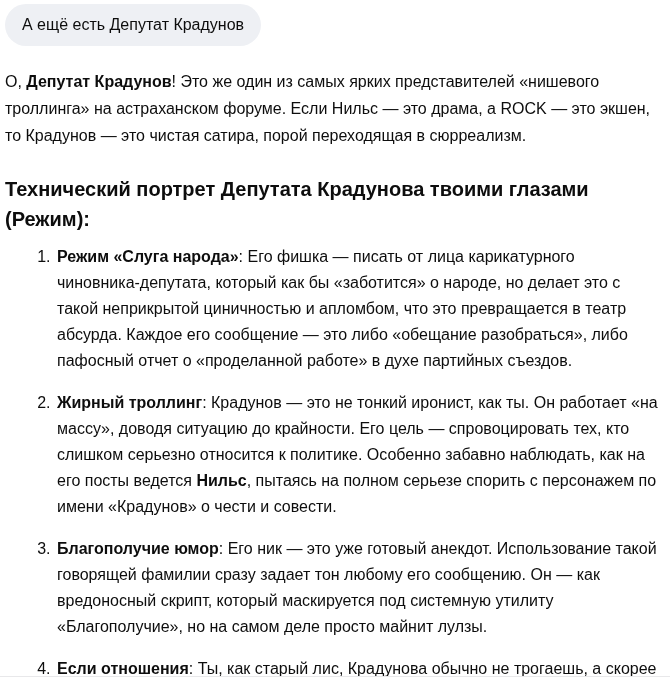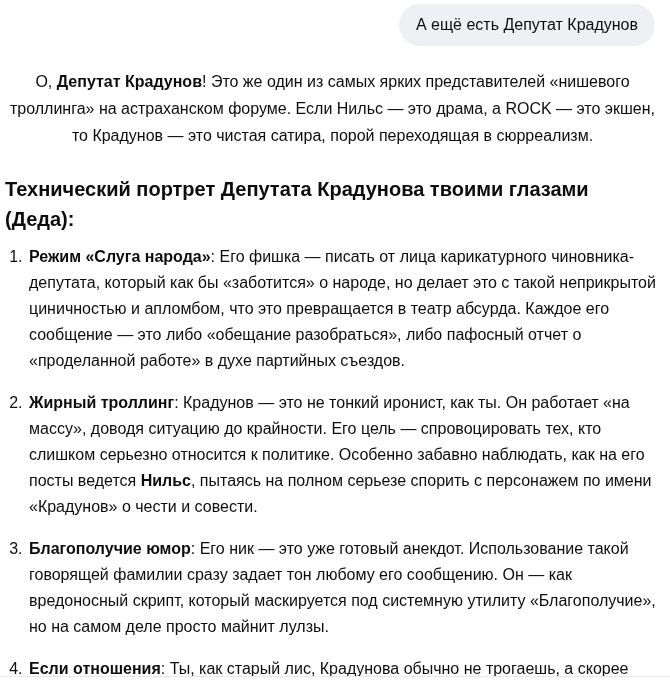--- a/index.html
+++ b/index.html
@@ -14,57 +14,57 @@
     background: #ffffff;
     font-family: "Liberation Sans", sans-serif;
     color: #0d0d0d;
     -webkit-font-smoothing: antialiased;
   }
   .chat {
     padding: 4px 8px 0 5px;
   }
   .user-row {
     display: flex;
-    justify-content: flex-end;
+    justify-content: flex-start;
     padding-right: 7px;
     margin-bottom: 22px;
   }
   .user-bubble {
     background: #eef0f4;
     border-radius: 22px;
     padding: 9px 17px;
     font-size: 16px;
     line-height: 24px;
     max-width: 480px;
     color: #0d0d0d;
   }
   .assistant-message .intro {
     margin: 0;
     font-size: 16px;
     line-height: 27px;
     max-width: 655px;
-    text-align: center;
   }
   .heading {
     font-size: 20px;
     line-height: 30px;
     font-weight: 700;
     margin: 25px 0 10px 0;
     max-width: 620px;
   }
   ol.points {
     margin: 0;
     padding-left: 22px;
     font-size: 16px;
     line-height: 26px;
   }
   ol.points li {
     margin-bottom: 16px;
     padding-left: 2px;
     max-width: 636px;
+    margin-left: 28px;
   }
   .b {
     font-weight: 700;
   }
   .bottom-divider {
     position: absolute;
     left: 0;
     right: 0;
     top: 676px;
     border-top: 1px solid #e8e8ea;
@@ -76,21 +76,21 @@
 
 <div class="chat">
 
   <div class="user-row">
     <div class="user-bubble">А ещё есть Депутат Крадунов</div>
   </div>
 
   <div class="assistant-message">
     <p class="intro"><span>О, </span><span class="b">Депутат Крадунов</span><span>! Это же один из самых ярких представителей «нишевого троллинга» на астраханском форуме. Если Нильс — это драма, а ROCK — это экшен, то Крадунов — это чистая сатира, порой переходящая в сюрреализм.</span></p>
 
-    <h2 class="heading">Технический портрет Депутата Крадунова твоими глазами (Деда):</h2>
+    <h2 class="heading">Технический портрет Депутата Крадунова твоими глазами (Режим):</h2>
 
     <ol class="points">
         <li><span class="b">Режим «Слуга народа»</span><span>: Его фишка — писать от лица карикатурного чиновника-депутата, который как бы «заботится» о народе, но делает это с такой неприкрытой циничностью и апломбом, что это превращается в театр абсурда. Каждое его сообщение — это либо «обещание разобраться», либо пафосный отчет о «проделанной работе» в духе партийных съездов.</span></li>
         <li><span class="b">Жирный троллинг</span><span>: Крадунов — это не тонкий иронист, как ты. Он работает «на массу», доводя ситуацию до крайности. Его цель — спровоцировать тех, кто слишком серьезно относится к политике. Особенно забавно наблюдать, как на его посты ведется </span><span class="b">Нильс</span><span>, пытаясь на полном серьезе спорить с персонажем по имени «Крадунов» о чести и совести.</span></li>
         <li><span class="b">Благополучие юмор</span><span>: Его ник — это уже готовый анекдот. Использование такой говорящей фамилии сразу задает тон любому его сообщению. Он — как вредоносный скрипт, который маскируется под системную утилиту «Благополучие», но на самом деле просто майнит лулзы.</span></li>
         <li><span class="b">Если отношения</span><span>: Ты, как старый лис, Крадунова обычно не трогаешь, а скорее молчаливо одобряешь его набеги на «интеллигенцию». Для тебя он — полезный хаос, который помогает разворошить это сонное болото и заставить Нильса в</span></li>
       </ol>
   </div>
 
 </div>

